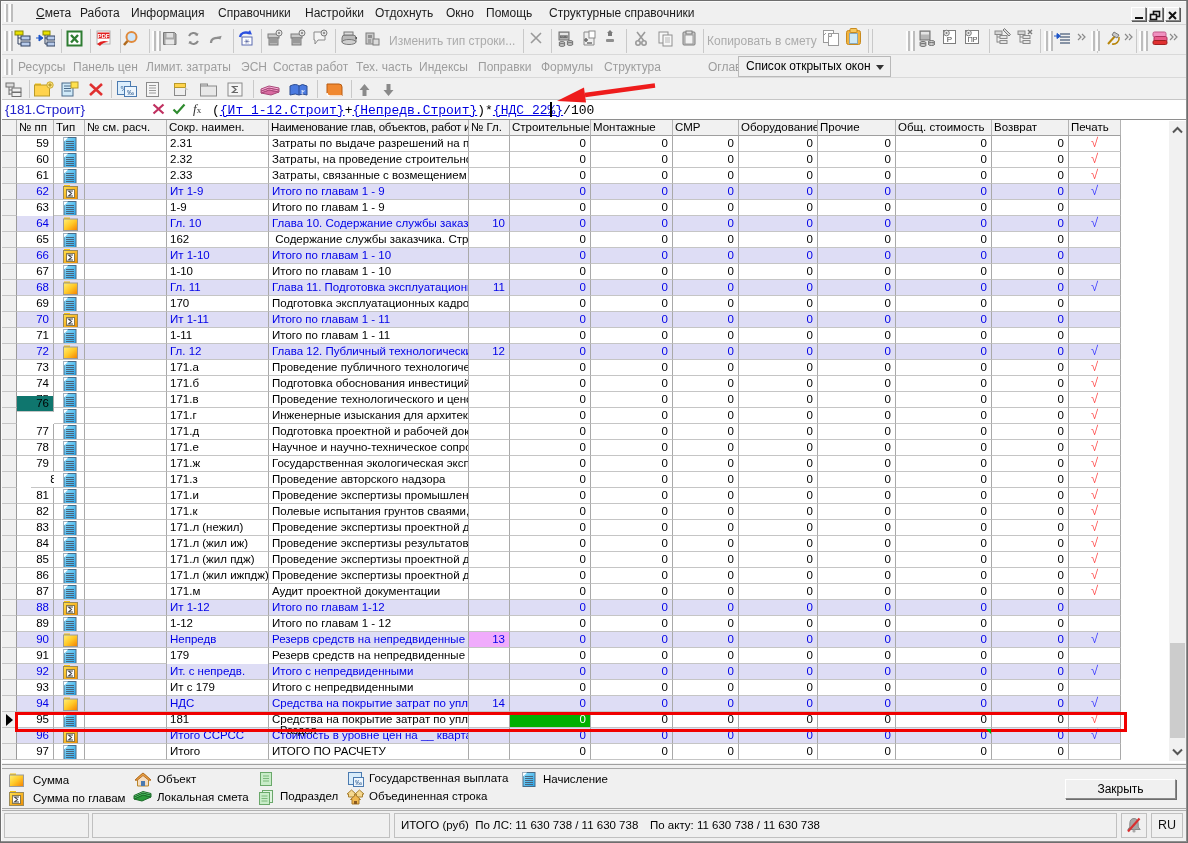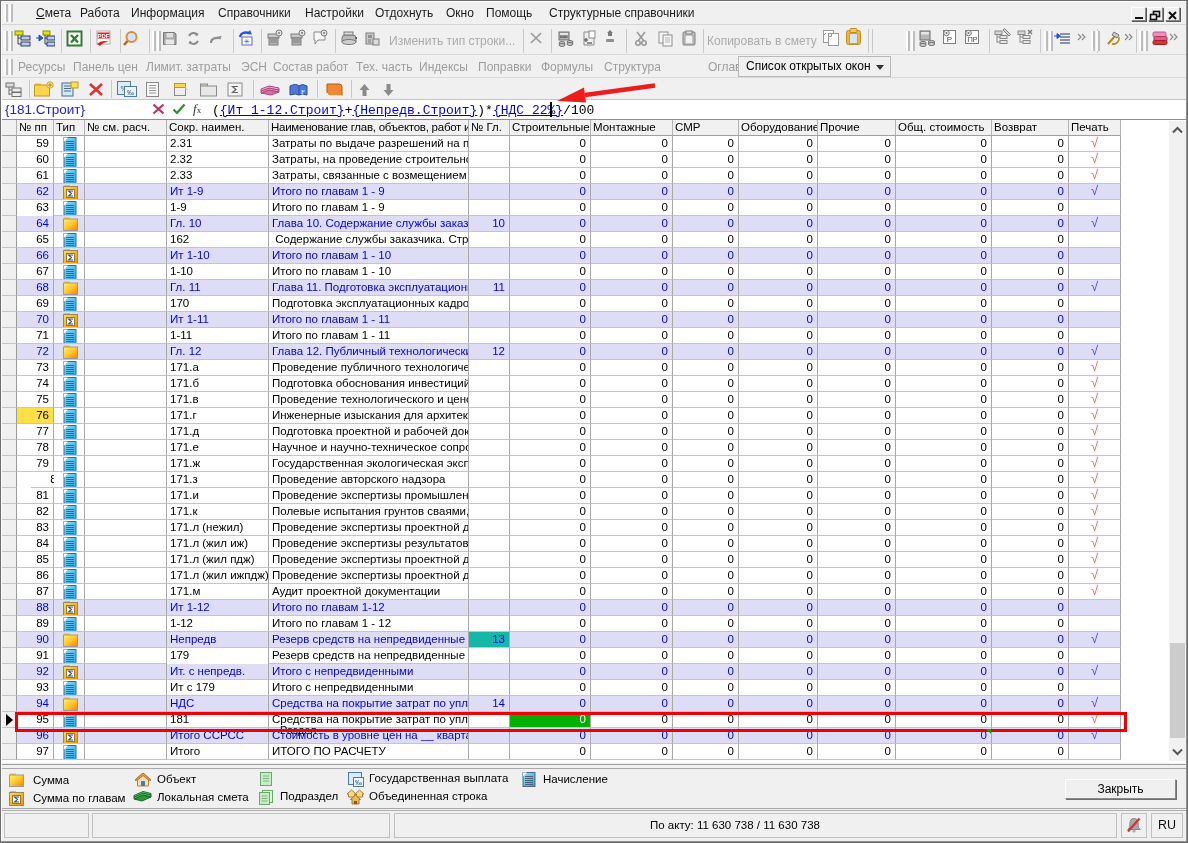--- a/index.html
+++ b/index.html
@@ -940,21 +940,21 @@
 <div class="cell num" style="left:469px;top:392px;width:41px;height:16px;background:#fff;color:#000"></div>
 <div class="cell num" style="left:510px;top:392px;width:81px;height:16px;background:#fff;color:#000">0</div>
 <div class="cell num" style="left:591px;top:392px;width:82px;height:16px;background:#fff;color:#000">0</div>
 <div class="cell num" style="left:673px;top:392px;width:66px;height:16px;background:#fff;color:#000">0</div>
 <div class="cell num" style="left:739px;top:392px;width:79px;height:16px;background:#fff;color:#000">0</div>
 <div class="cell num" style="left:818px;top:392px;width:78px;height:16px;background:#fff;color:#000">0</div>
 <div class="cell num" style="left:896px;top:392px;width:96px;height:16px;background:#fff;color:#000">0</div>
 <div class="cell num" style="left:992px;top:392px;width:77px;height:16px;background:#fff;color:#000">0</div>
 <div class="cell ck" style="left:1069px;top:392px;width:52px;height:16px;background:#fff;color:#ff5050">√</div>
 <div class="cell" style="left:1px;top:408px;width:16px;height:16px;background:#f0f0f0;border-right-color:#9a9a9a"></div>
-<div class="cell num" style="left:17px;top:408px;width:37px;height:16px;background:#fde047;color:#000">76</div>
+<div class="cell num" style="left:17px;top:396px;width:37px;height:16px;background:#0f766e;color:#000">76</div>
 <div class="cell" style="left:54px;top:408px;width:31px;height:16px;background:#fff">
     <svg class="tic" width="14" height="15" viewBox="0 0 14 15">
       <defs>
         <linearGradient id="dg" x1="0" y1="0" x2="1" y2="1">
           <stop offset="0" stop-color="#8edcf8"></stop>
           <stop offset="1" stop-color="#28a3e8"></stop>
         </linearGradient>
       </defs>
       <rect x="1" y="0.5" width="12" height="14" fill="url(#dg)" stroke="#4a6a85"></rect>
       <path d="M1 0.5 l4 0 l-4 4 z" fill="#eef8fd"></path>
@@ -1427,21 +1427,21 @@
           <stop offset="1" stop-color="#f57f00"></stop>
         </linearGradient>
       </defs>
       <rect x="1" y="0.5" width="6" height="3" fill="#f5c211"></rect>
       <rect x="0.5" y="2" width="14" height="11.5" fill="url(#fg)" stroke="#9a9a9a"></rect>
     </svg>
   </div>
 <div class="cell" style="left:85px;top:632px;width:82px;height:16px;background:#deddf5"></div>
 <div class="cell txt" style="left:167px;top:632px;width:102px;height:16px;background:#deddf5;color:#0000e8">Непредв</div>
 <div class="cell txt" style="left:269px;top:632px;width:200px;height:16px;background:#deddf5;color:#0000e8">Резерв средств на непредвиденные ра</div>
-<div class="cell num" style="left:469px;top:632px;width:41px;height:16px;background:#14b8a6;color:#0000e8">13</div>
+<div class="cell num" style="left:469px;top:632px;width:41px;height:16px;background:#f0abfc;color:#0000e8">13</div>
 <div class="cell num" style="left:510px;top:632px;width:81px;height:16px;background:#deddf5;color:#0000e8">0</div>
 <div class="cell num" style="left:591px;top:632px;width:82px;height:16px;background:#deddf5;color:#0000e8">0</div>
 <div class="cell num" style="left:673px;top:632px;width:66px;height:16px;background:#deddf5;color:#0000e8">0</div>
 <div class="cell num" style="left:739px;top:632px;width:79px;height:16px;background:#deddf5;color:#0000e8">0</div>
 <div class="cell num" style="left:818px;top:632px;width:78px;height:16px;background:#deddf5;color:#0000e8">0</div>
 <div class="cell num" style="left:896px;top:632px;width:96px;height:16px;background:#deddf5;color:#0000e8">0</div>
 <div class="cell num" style="left:992px;top:632px;width:77px;height:16px;background:#deddf5;color:#0000e8">0</div>
 <div class="cell ck" style="left:1069px;top:632px;width:52px;height:16px;background:#deddf5;color:#3c3cff">√</div>
 <div class="cell" style="left:1px;top:648px;width:16px;height:16px;background:#f0f0f0;border-right-color:#9a9a9a"></div>
 <div class="cell num" style="left:17px;top:648px;width:37px;height:16px;background:#fff;color:#000">91</div>
@@ -1766,20 +1766,21 @@
         <line x1="3" y1="10.5" x2="11" y2="10.5"></line>
         <line x1="3" y1="12.5" x2="11" y2="12.5"></line>
       </g>
     </svg></div>
 <div class="abs" style="left:543px;top:773px;font-size:11.5px;color:#000;white-space:nowrap">Начисление</div>
 <div class="abs" style="left:1065px;top:779px;width:111px;height:20px;background:#f0f0f0;border:1px solid #8a8a8a;border-top-color:#fff;border-left-color:#fff;box-shadow:1px 1px 0 #6e6e6e;font-size:12px;text-align:center;line-height:18px">Закрыть</div>
 <div class="abs" style="left:1px;top:810px;width:1185px;height:31px;background:#f0f0f0;border-top:1px solid #b0b0b0"></div>
 <div class="abs" style="left:4px;top:813px;width:85px;height:25px;border:1px solid #c0c0c0;background:#f0f0f0;font-size:11.5px;color:#000;line-height:23px;white-space:nowrap;overflow:hidden"></div>
 <div class="abs" style="left:92px;top:813px;width:298px;height:25px;border:1px solid #c0c0c0;background:#f0f0f0;font-size:11.5px;color:#000;line-height:23px;white-space:nowrap;overflow:hidden"></div>
 <div class="abs" style="left:394px;top:813px;width:723px;height:25px;border:1px solid #c0c0c0;background:#f0f0f0;font-size:11.5px;color:#000;line-height:23px;white-space:nowrap;overflow:hidden">
+    <span style="position:absolute;left:6px">ИТОГО (руб)&nbsp;&nbsp;По ЛС: 11 630 738 / 11 630 738</span>
     <span style="position:absolute;left:255px">По акту: 11 630 738 / 11 630 738</span>
   </div>
 <div class="abs" style="left:1121px;top:813px;width:26px;height:25px;border:1px solid #c0c0c0;background:#f0f0f0;font-size:11.5px;color:#000;line-height:23px;white-space:nowrap;overflow:hidden">
     <div class="abs" style="left:2px;top:2px"><svg width="20" height="18">
         <path d="M10 2.5 q4.2 0 4.2 5.5 l0 3 l2 2.5 l-12.4 0 l2 -2.5 l0 -3 q0 -5.5 4.2 -5.5" fill="#a8a8a8" stroke="#8a8a8a"></path>
         <circle cx="10" cy="15" r="1.6" fill="#a8a8a8"></circle>
         <line x1="4" y1="15.5" x2="15.5" y2="2.5" stroke="#d83030" stroke-width="2.2"></line>
       </svg></div>
   </div>
 <div class="abs" style="left:1151px;top:813px;width:32px;height:25px;border:1px solid #c0c0c0;background:#f0f0f0;font-size:11.5px;color:#000;line-height:23px;white-space:nowrap;overflow:hidden">

